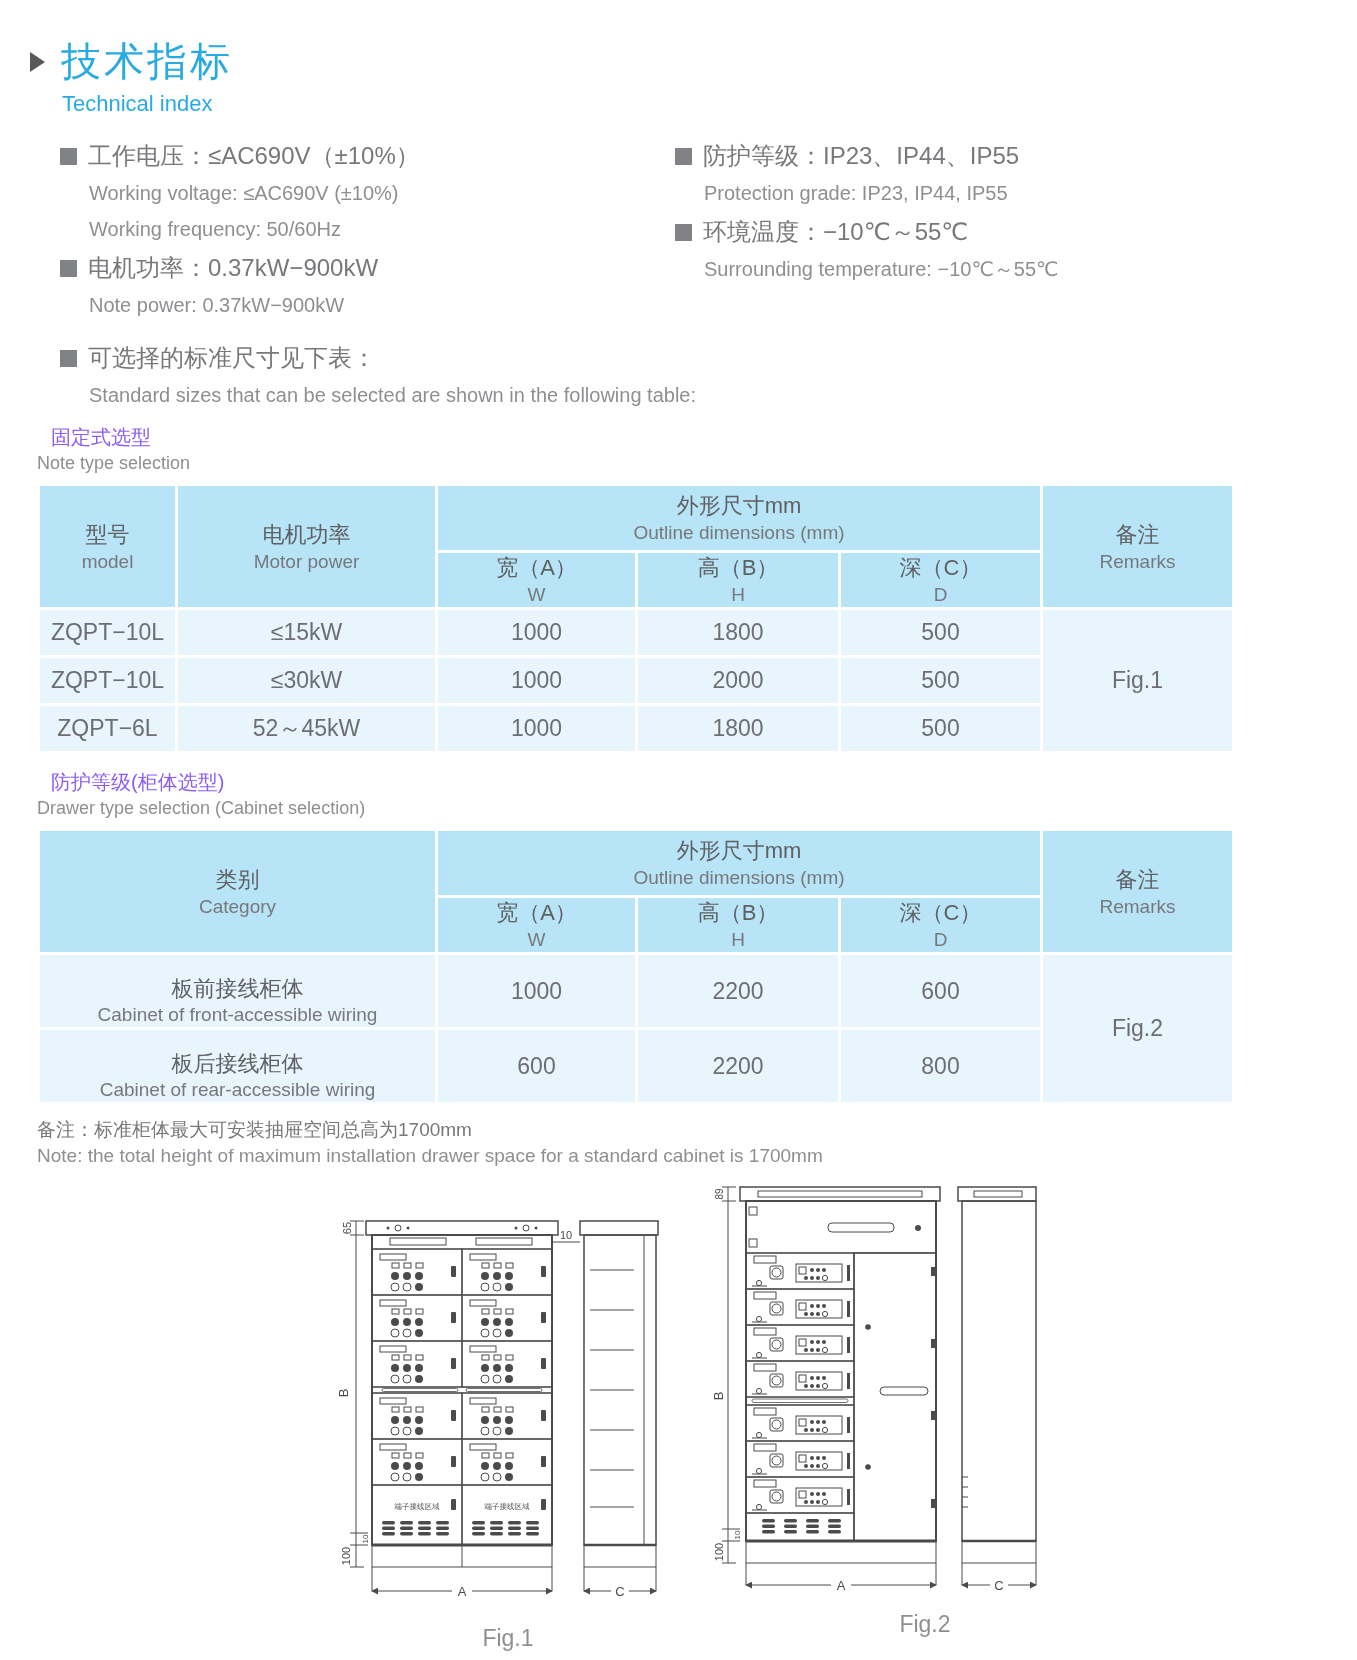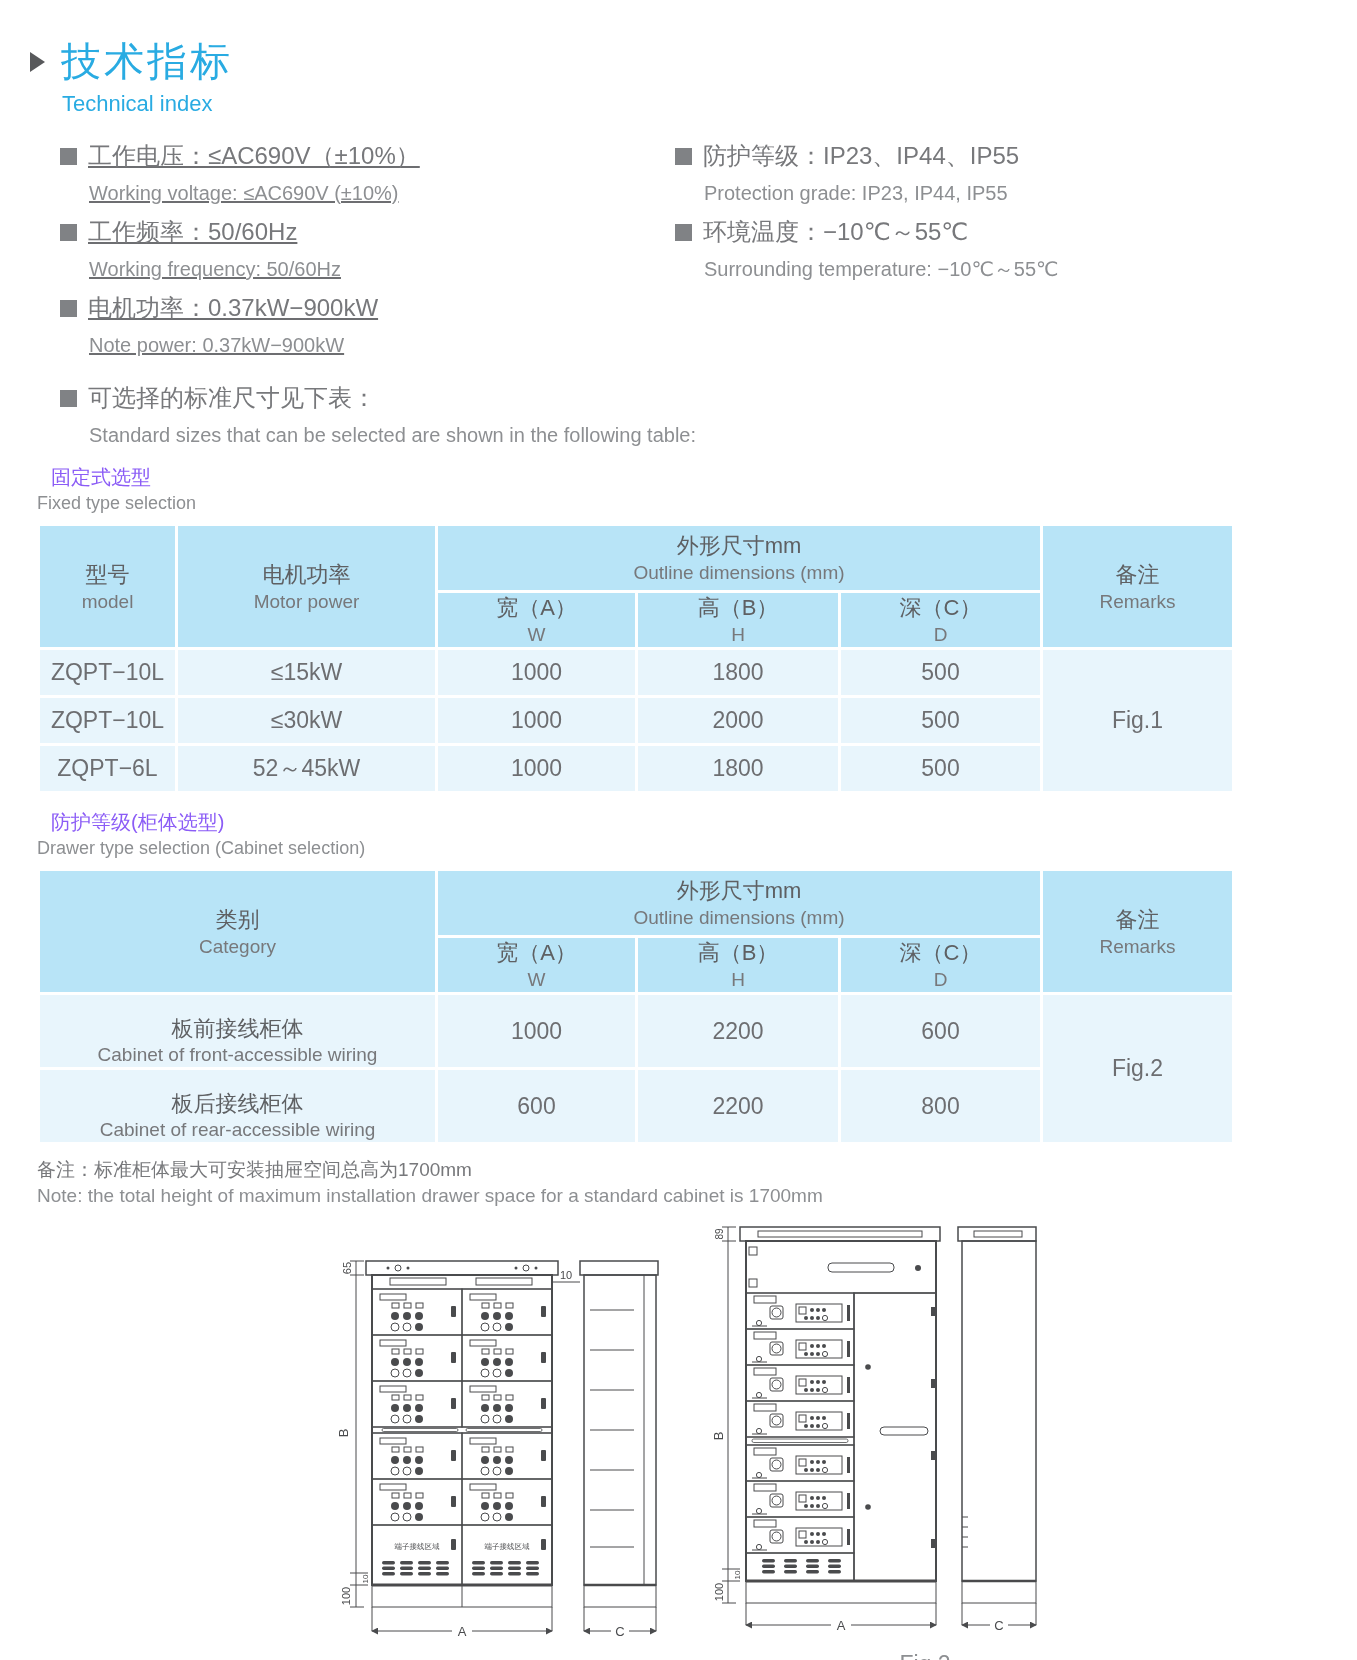--- a/index.html
+++ b/index.html
@@ -8,21 +8,21 @@
     font-family:"Liberation Sans","DejaVu Sans",sans-serif;color:#6D6E71;position:relative;
   }
   .page{width:1357px;height:1660px;position:relative;}
   
   .hdr-row{display:flex;align-items:center;gap:16px;margin:34px 0 0 30px;}
   .tri{width:0;height:0;border-left:15px solid #58595B;border-top:10px solid transparent;border-bottom:10px solid transparent;}
   .title-cn{font-size:40px;color:#29ABE2;font-weight:500;letter-spacing:3px;}
   .title-en{font-size:22px;color:#29ABE2;margin:2px 0 0 62px;font-weight:400;}
   
   .specs{display:flex;margin:22px 0 0 60px;}
-  .specs-left{width:615px;text-decoration:underline;}
+  .specs-left{width:615px;}
   .specs-right{flex:1;}
   .spec{margin-bottom:8px;}
   .spec-cn{font-size:24px;color:#77787B;line-height:34px;display:flex;align-items:center;gap:11px;}
   .bullet{width:17px;height:17px;background:#808285;flex:none;}
   .spec-en{font-size:20px;color:#8D8F92;line-height:28px;margin:6px 0 0 29px;}
   .sizes-wrap{margin:14px 0 0 60px;}
   
   .sec{margin:14px 0 0 37px;}
   .sec-cn{font-size:20px;color:#8b5cf6;line-height:28px;margin-left:14px;}
   .sec-en{font-size:18px;color:#8D8F92;line-height:24px;}
@@ -67,24 +67,20 @@
   <div class="specs">
     <div class="specs-left">
       <div class="spec">
         <div class="spec-cn">
             <span class="bullet"></span>
             <span>工作电压：≤AC690V（±10%）</span>
           </div>
         <div class="spec-en">Working voltage: ≤AC690V (±10%)</div>
       </div>
       <div class="spec">
-        <div class="spec-cn">
-            <span class="bullet"></span>
-            <span>工作频率：50/60Hz</span>
-          </div>
         <div class="spec-en">Working frequency: 50/60Hz</div>
       </div>
       <div class="spec">
         <div class="spec-cn">
             <span class="bullet"></span>
             <span>电机功率：0.37kW−900kW</span>
           </div>
         <div class="spec-en">Note power: 0.37kW−900kW</div>
       </div>
     </div>
@@ -109,21 +105,21 @@
   <div class="sizes-wrap spec">
     <div class="spec-cn">
         <span class="bullet"></span>
         <span>可选择的标准尺寸见下表：</span>
       </div>
     <div class="spec-en">Standard sizes that can be selected are shown in the following table:</div>
   </div>
 
   <div class="sec">
     <div class="sec-cn">固定式选型</div>
-    <div class="sec-en">Fixed type selection</div>
+    <div class="sec-en">Note type selection</div>
   </div>
 
   <table class="t">
     <colgroup>
         <col style="width:138px">
         <col style="width:260px">
         <col style="width:200px">
         <col style="width:203px">
         <col style="width:202px">
         <col style="width:192px">

